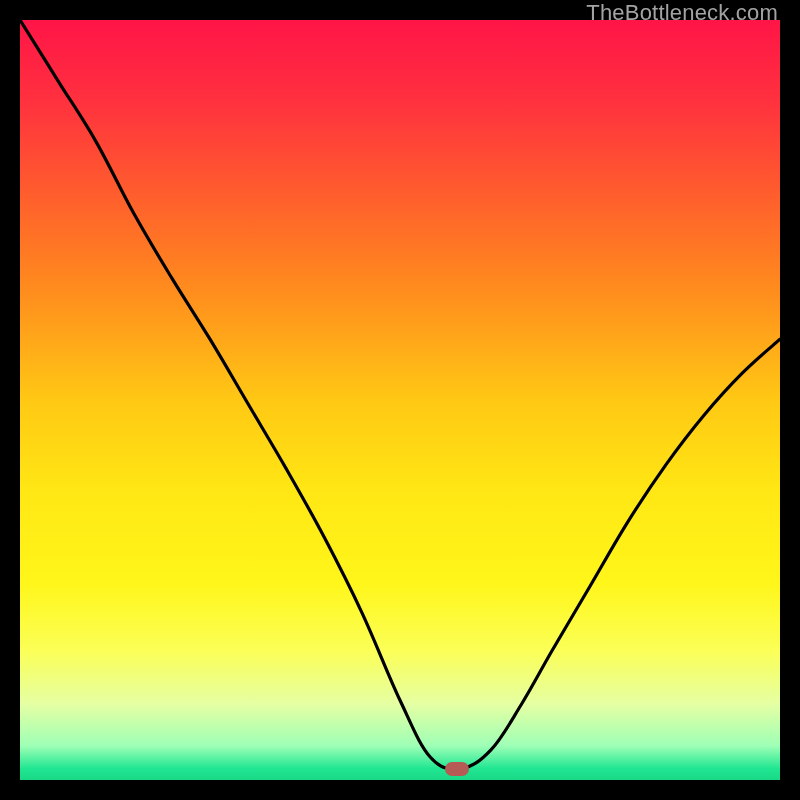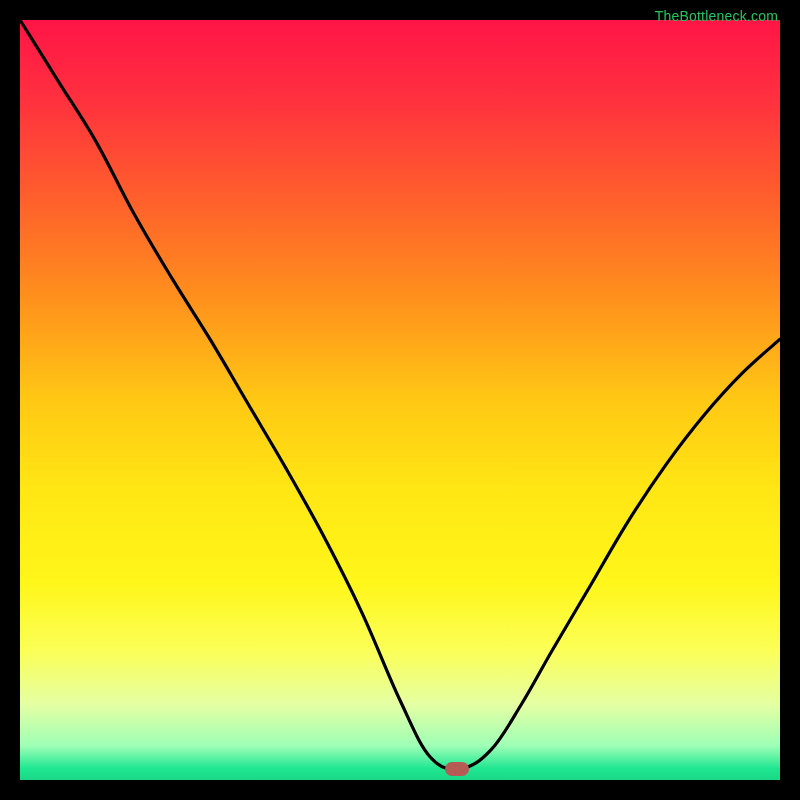--- a/index.html
+++ b/index.html
@@ -13,26 +13,26 @@
   .frame {
     position: absolute;
     left: 20px;
     top: 20px;
     width: 760px;
     height: 760px;
     background: #000;
   }
   .watermark {
     position: absolute;
-    top: 8px;
+    top: 0px;
     right: 22px;
     font-family: Arial, Helvetica, sans-serif;
-    font-size: 14px;
+    font-size: 22px;
     font-weight: 500;
-    color: #22c55e;
+    color: #a3a3a3;
     letter-spacing: 0.2px;
   }
   svg.plot {
     position: absolute;
     left: 20px;
     top: 20px;
     width: 760px;
     height: 760px;
     display: block;
   }

